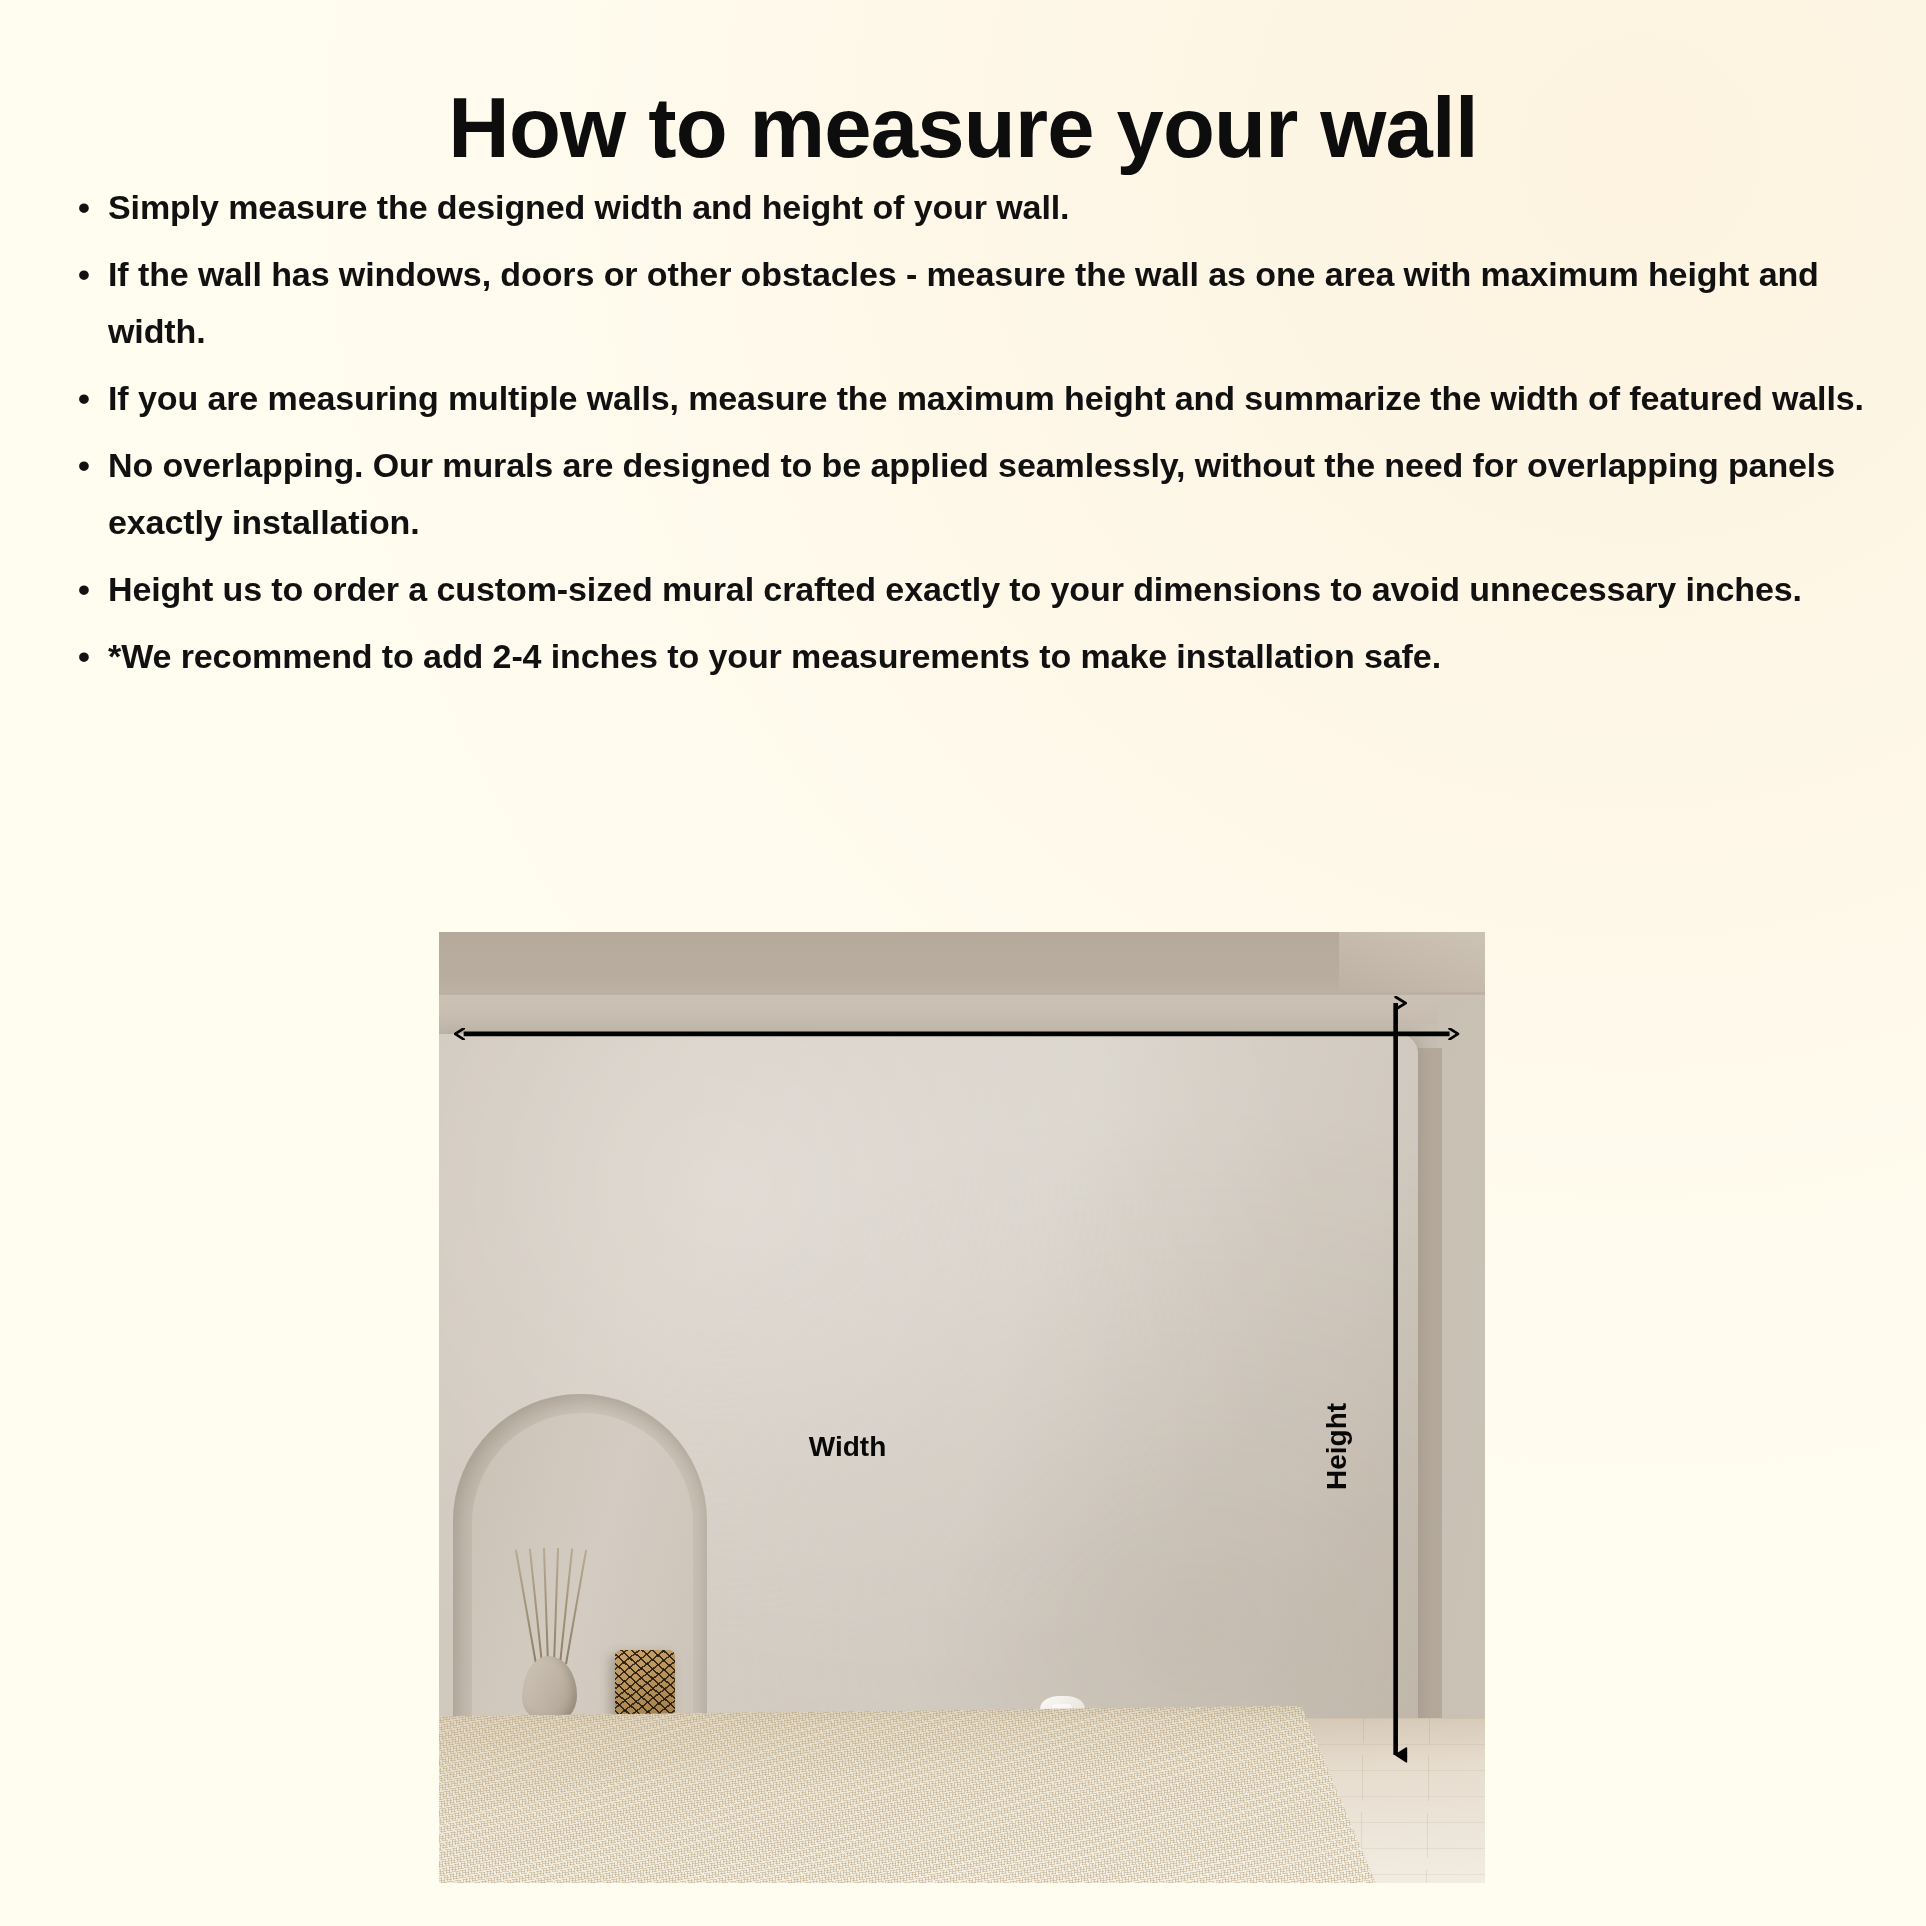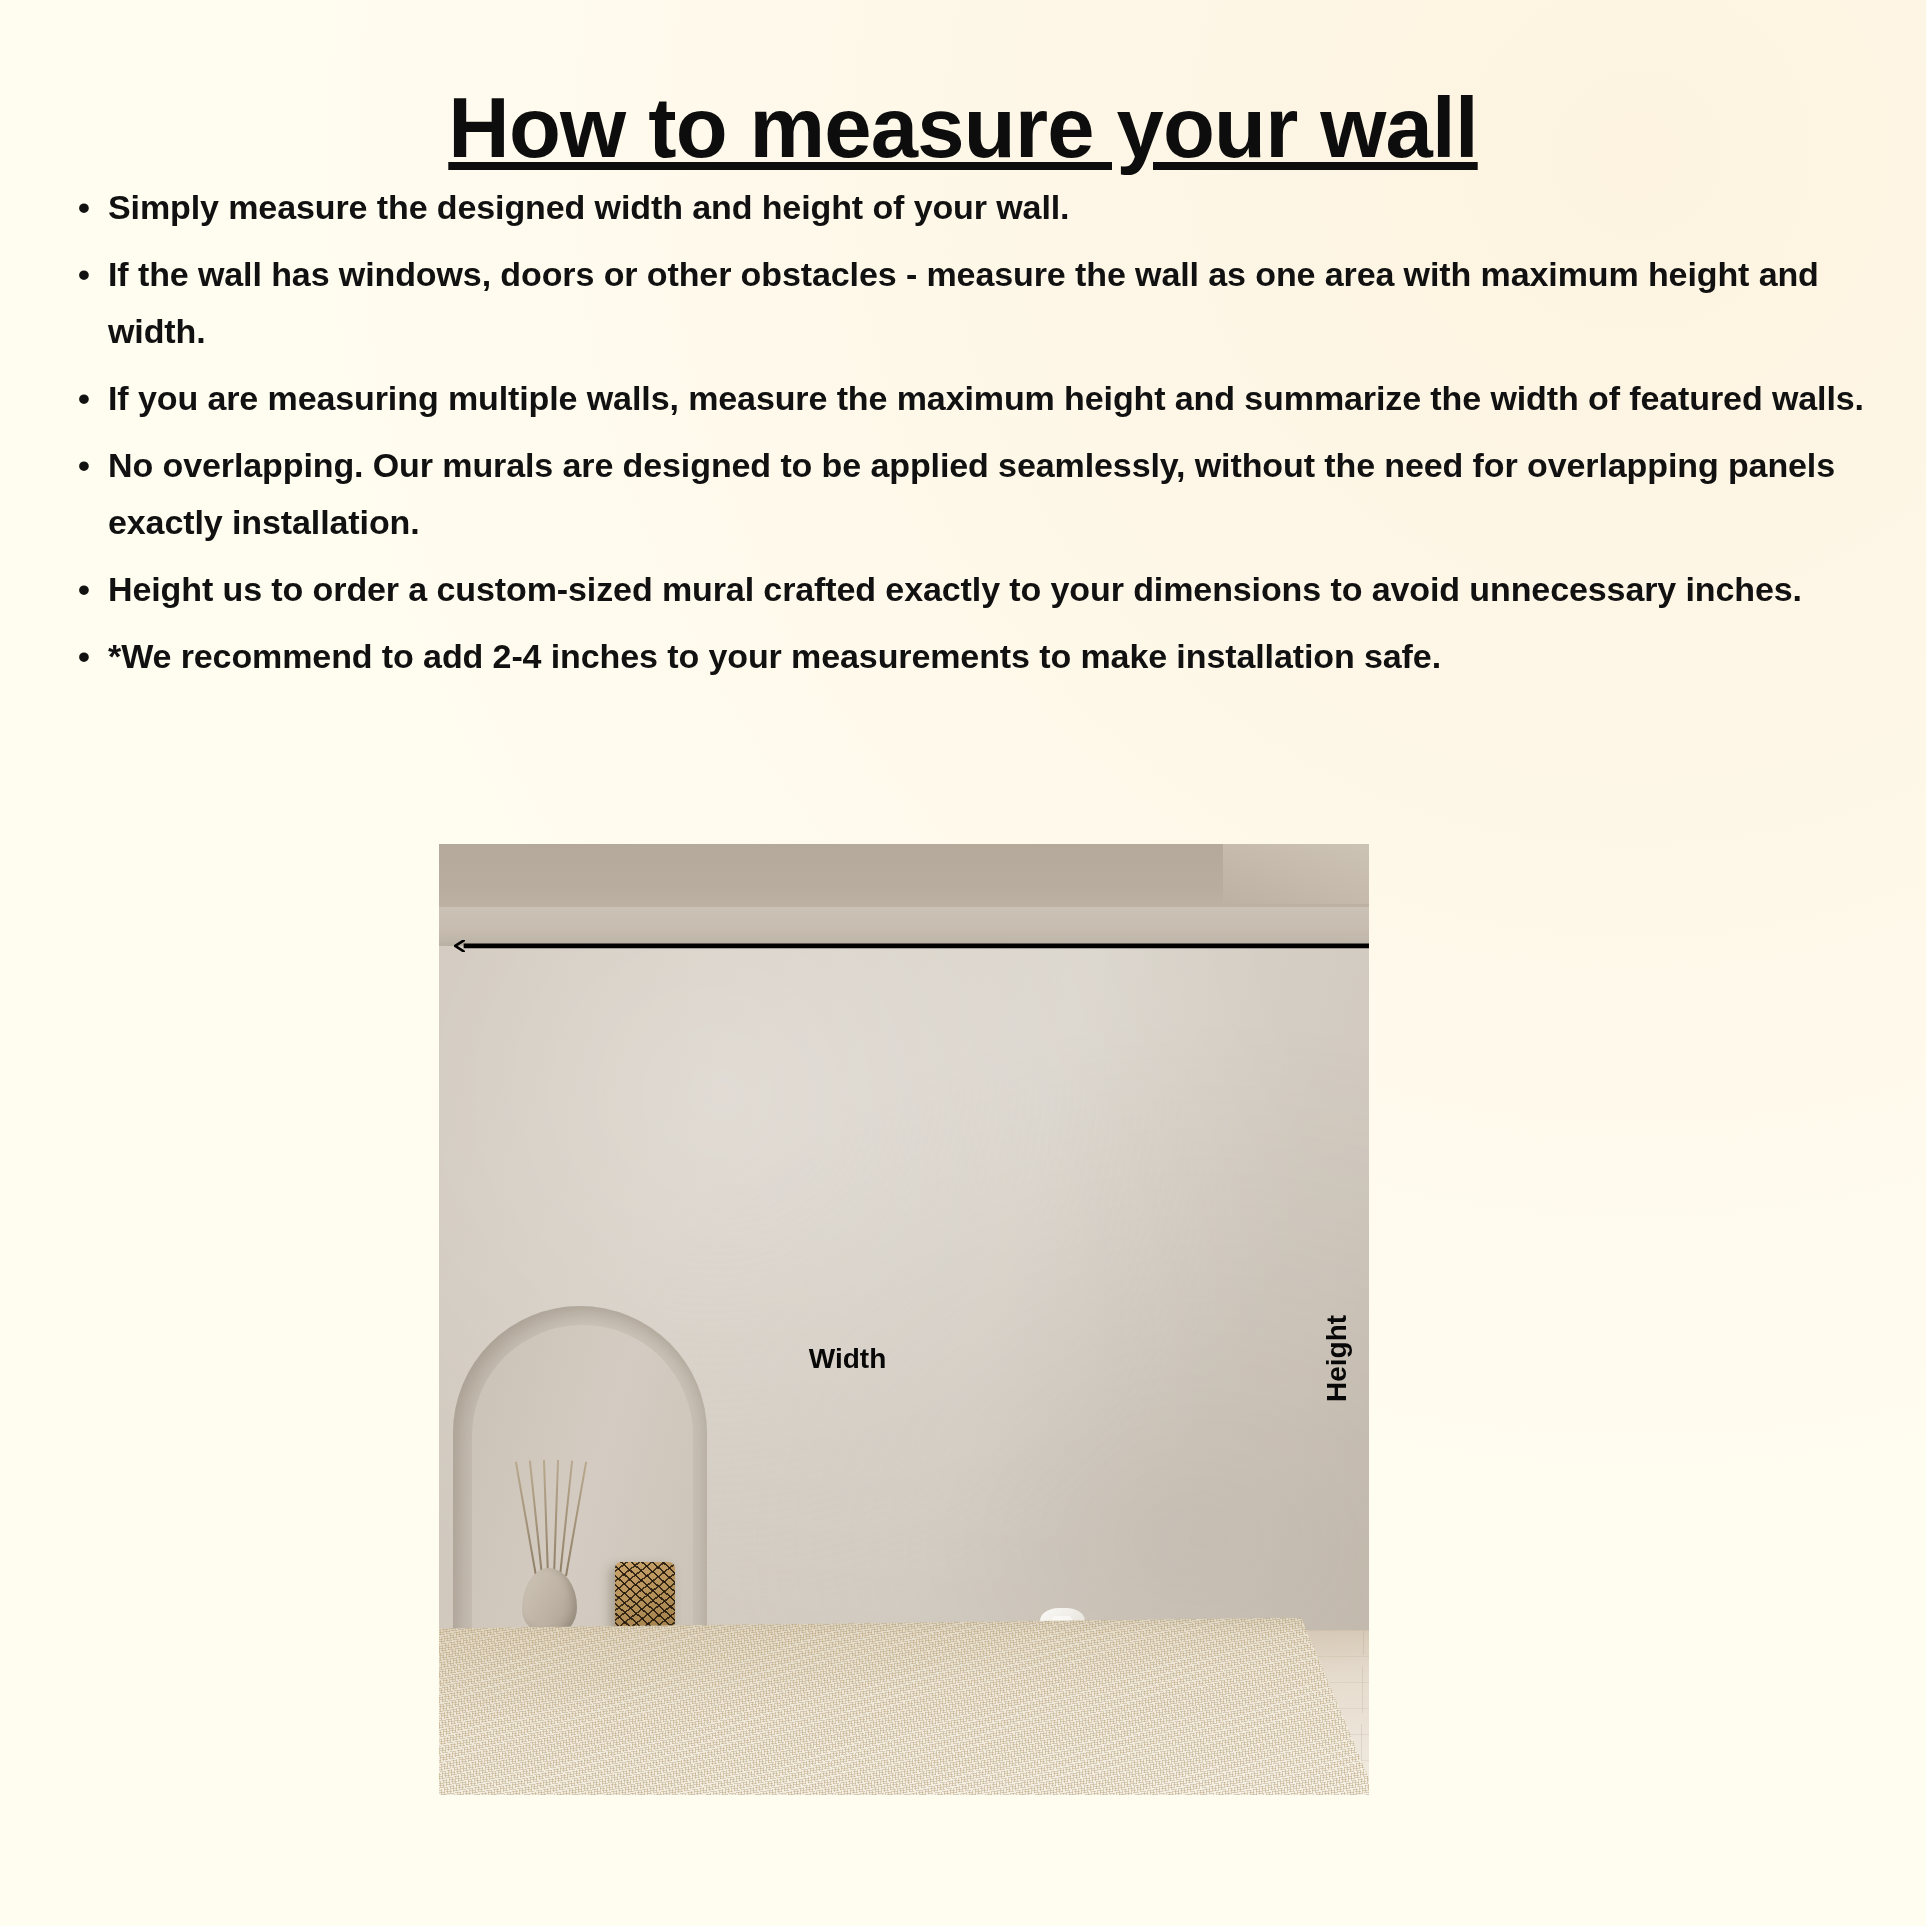--- a/index.html
+++ b/index.html
@@ -16,21 +16,20 @@
       radial-gradient(circle at 85% 8%, #fdf3e0 0%, #fffcf0 55%),
       linear-gradient(160deg,#fffdf4 0%,#fffcf0 45%,#fffbec 100%);
   }
   
   .title{
     position:absolute;top:21.6px;left:0;width:1926px;
     text-align:center;
     font-size:85px;line-height:1.15;
     font-weight:800;color:#0d0d0d;
     letter-spacing:-0.8px;
-    text-decoration:underline;
   }
   
   .bullets{
     position:absolute;left:60px;top:179px;width:1811px;
   }
   .bullet-row{
     display:flex;align-items:flex-start;
     margin-bottom:10px;
   }
   .dot{
@@ -42,22 +41,22 @@
   }
   .btext{
     flex:1 1 auto;
     font-size:34px;line-height:57px;
     font-weight:700;color:#111;
     letter-spacing:-0.1px;
   }
   
   .photo-wrap{
     position:absolute;
-    left:439px;top:844px;
-    width:930px;height:951px;
+    left:439px;top:932px;
+    width:1046px;height:951px;
     overflow:hidden;
     background:#cfc6bb;
   }
   .scene{position:absolute;inset:0;}
 
   
   .bg-upper{
     position:absolute;left:0;top:0;width:100%;height:83px;
     background:linear-gradient(180deg,#b5a99c 0%,#b9ada0 55%,#c2b6a8 100%);
   }

